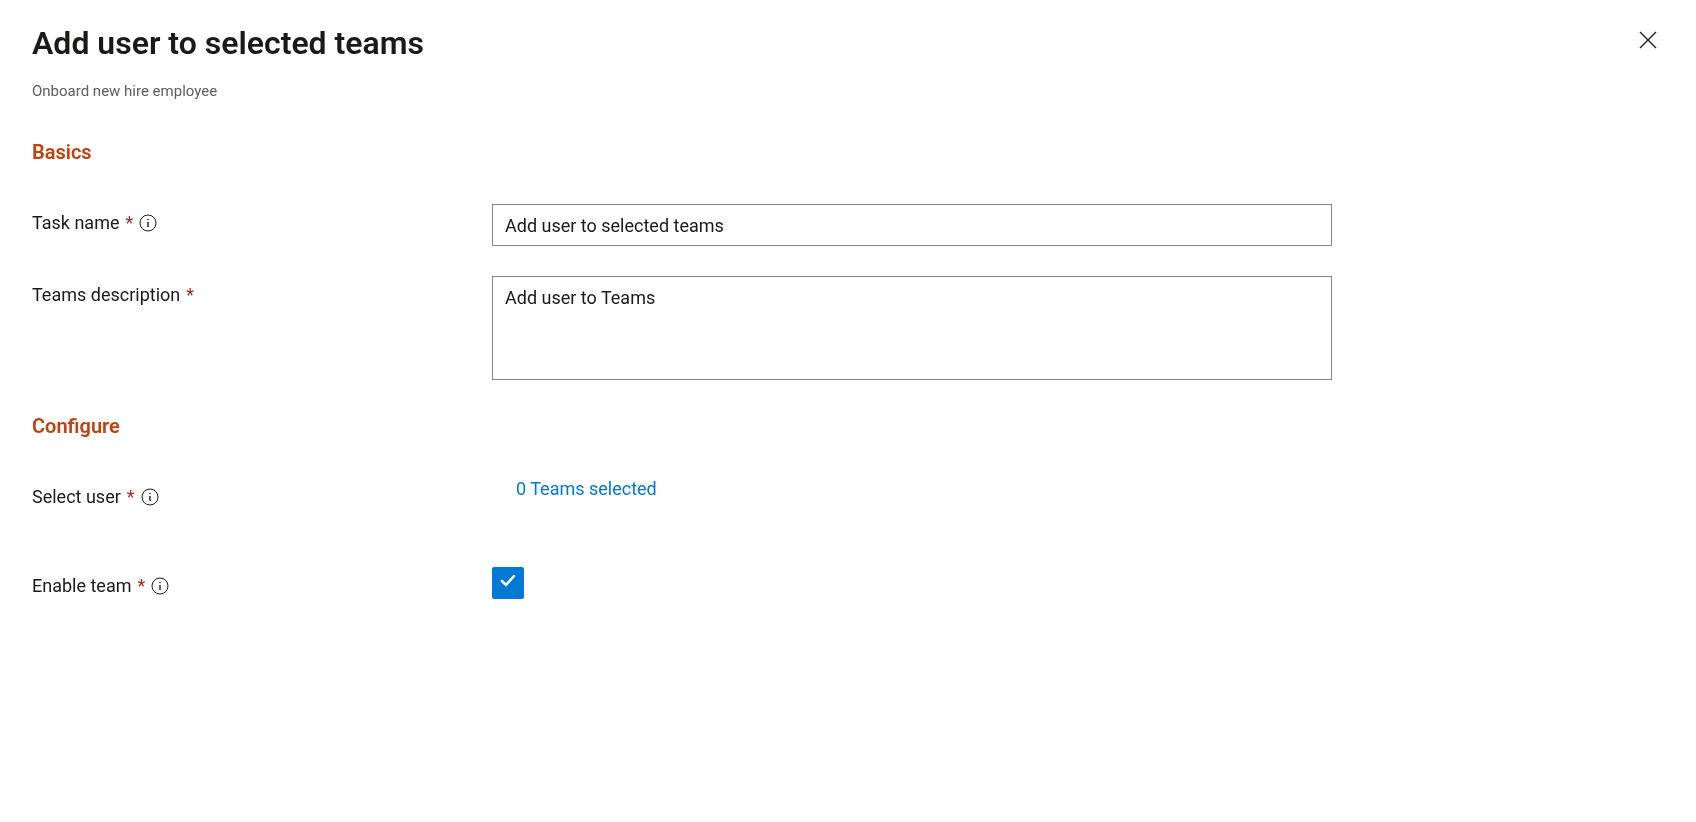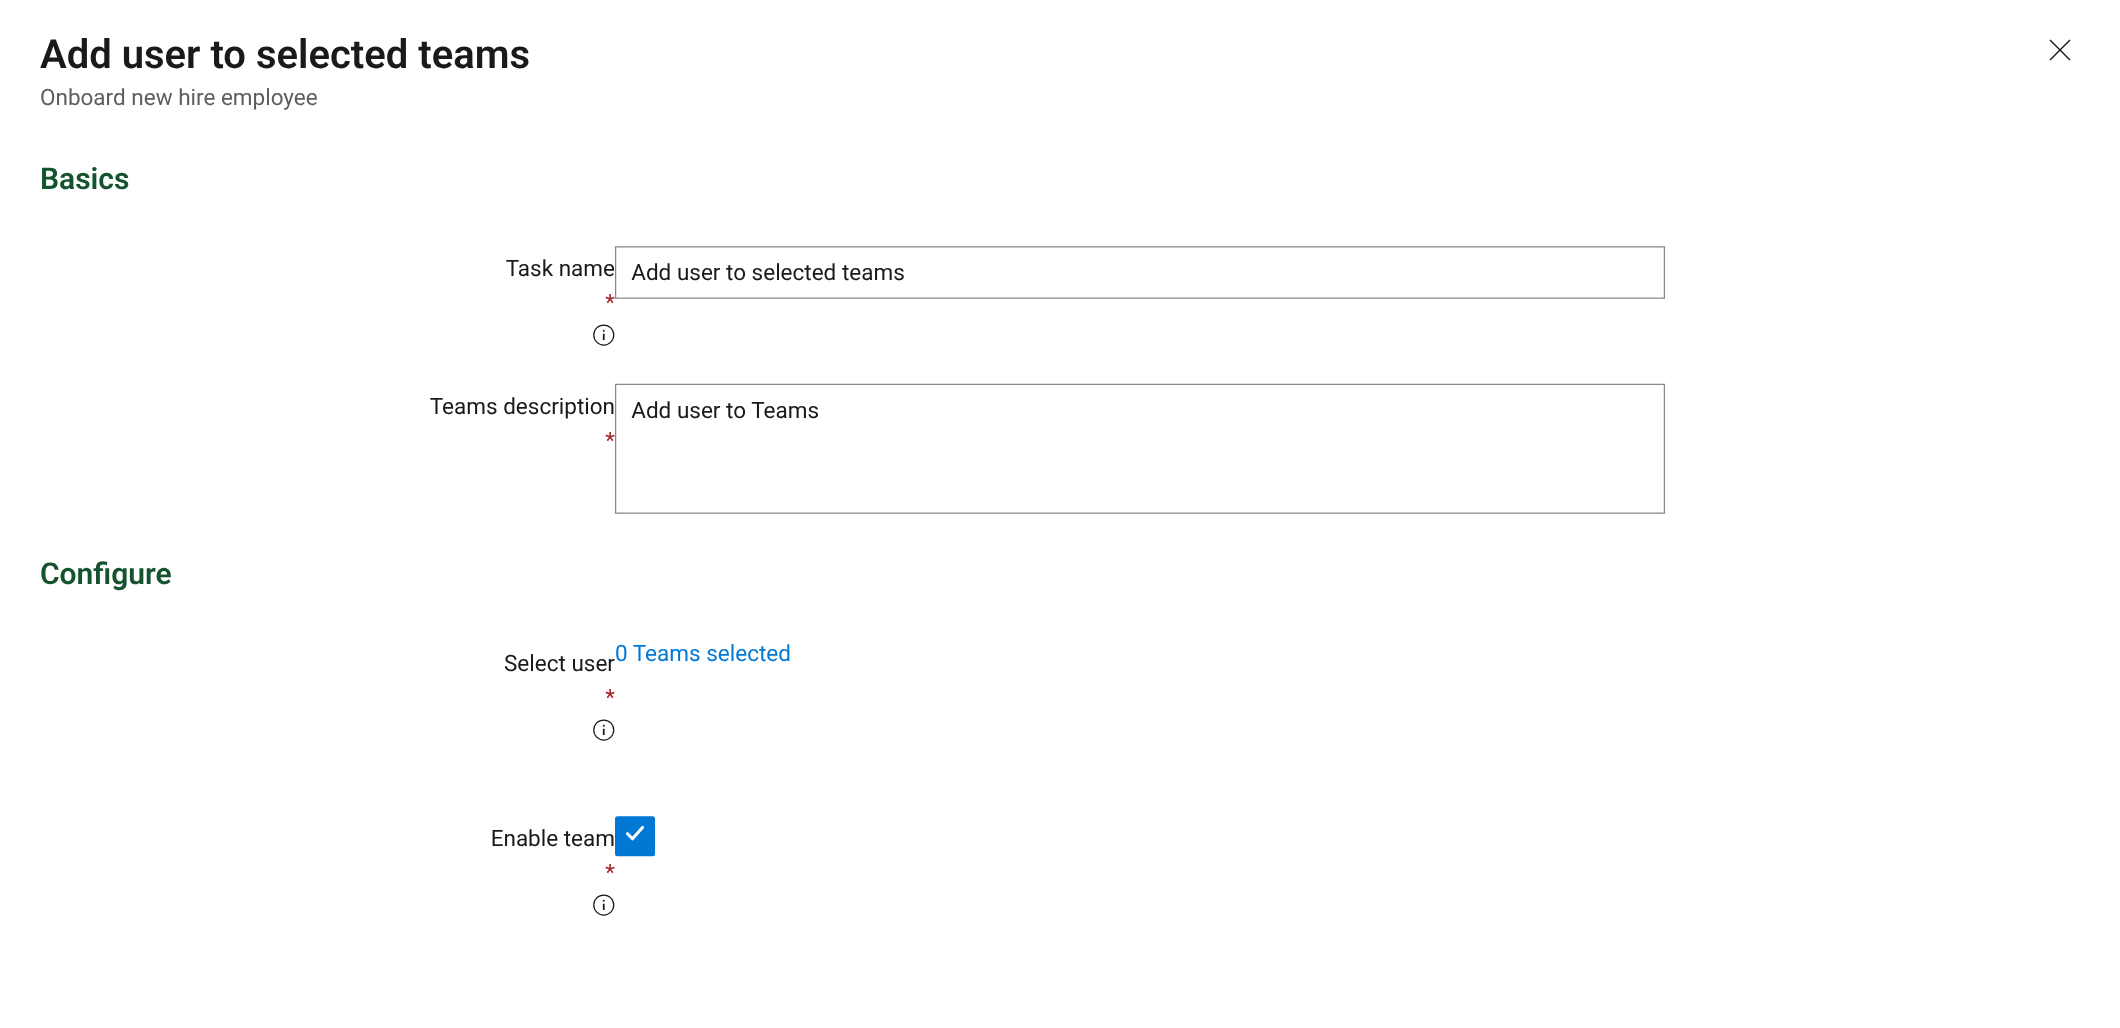--- a/index.html
+++ b/index.html
@@ -19,55 +19,54 @@
       align-items: flex-start;
       margin-bottom: 40px;
     }
     .panel-title {
       font-size: 32px;
       font-weight: 600;
       color: #1b1a19;
       line-height: 1.2;
     }
     .panel-subtitle {
-      font-size: 18px;
+      font-size: 15px;
       color: #605e5c;
       font-weight: 400;
-      margin-top: 6px;
+      margin-top: 20px;
     }
     .close-btn {
       background: none;
       border: none;
       cursor: pointer;
       padding: 4px;
       display: flex;
       align-items: center;
       justify-content: center;
     }
     .section-heading {
-      font-size: 24px;
+      font-size: 20px;
       font-weight: 600;
-      color: #14532d;
+      color: #c2410c;
       margin-bottom: 40px;
     }
     .form-row {
       display: flex;
       align-items: flex-start;
       margin-bottom: 30px;
     }
     .form-label-col {
       width: 460px;
       flex-shrink: 0;
       display: flex;
-      align-items: flex-end;
+      align-items: center;
       gap: 6px;
       font-size: 18px;
       color: #1b1a19;
       padding-top: 8px;
-      flex-direction: column;
     }
     .required {
       color: #a4262c;
       font-size: 18px;
     }
     .info-icon {
       width: 18px;
       height: 18px;
       display: inline-flex;
       align-items: center;
@@ -98,20 +97,21 @@
       height: 104px;
       outline: none;
       resize: none;
       background: #ffffff;
     }
     .link-text {
       color: #0078d4;
       font-size: 18px;
       cursor: pointer;
       text-decoration: none;
+      margin-left: 24px;
     }
     .checkbox-wrap {
       width: 32px;
       height: 32px;
       background: #0078d4;
       display: flex;
       align-items: center;
       justify-content: center;
       cursor: pointer;
       border-radius: 2px;

